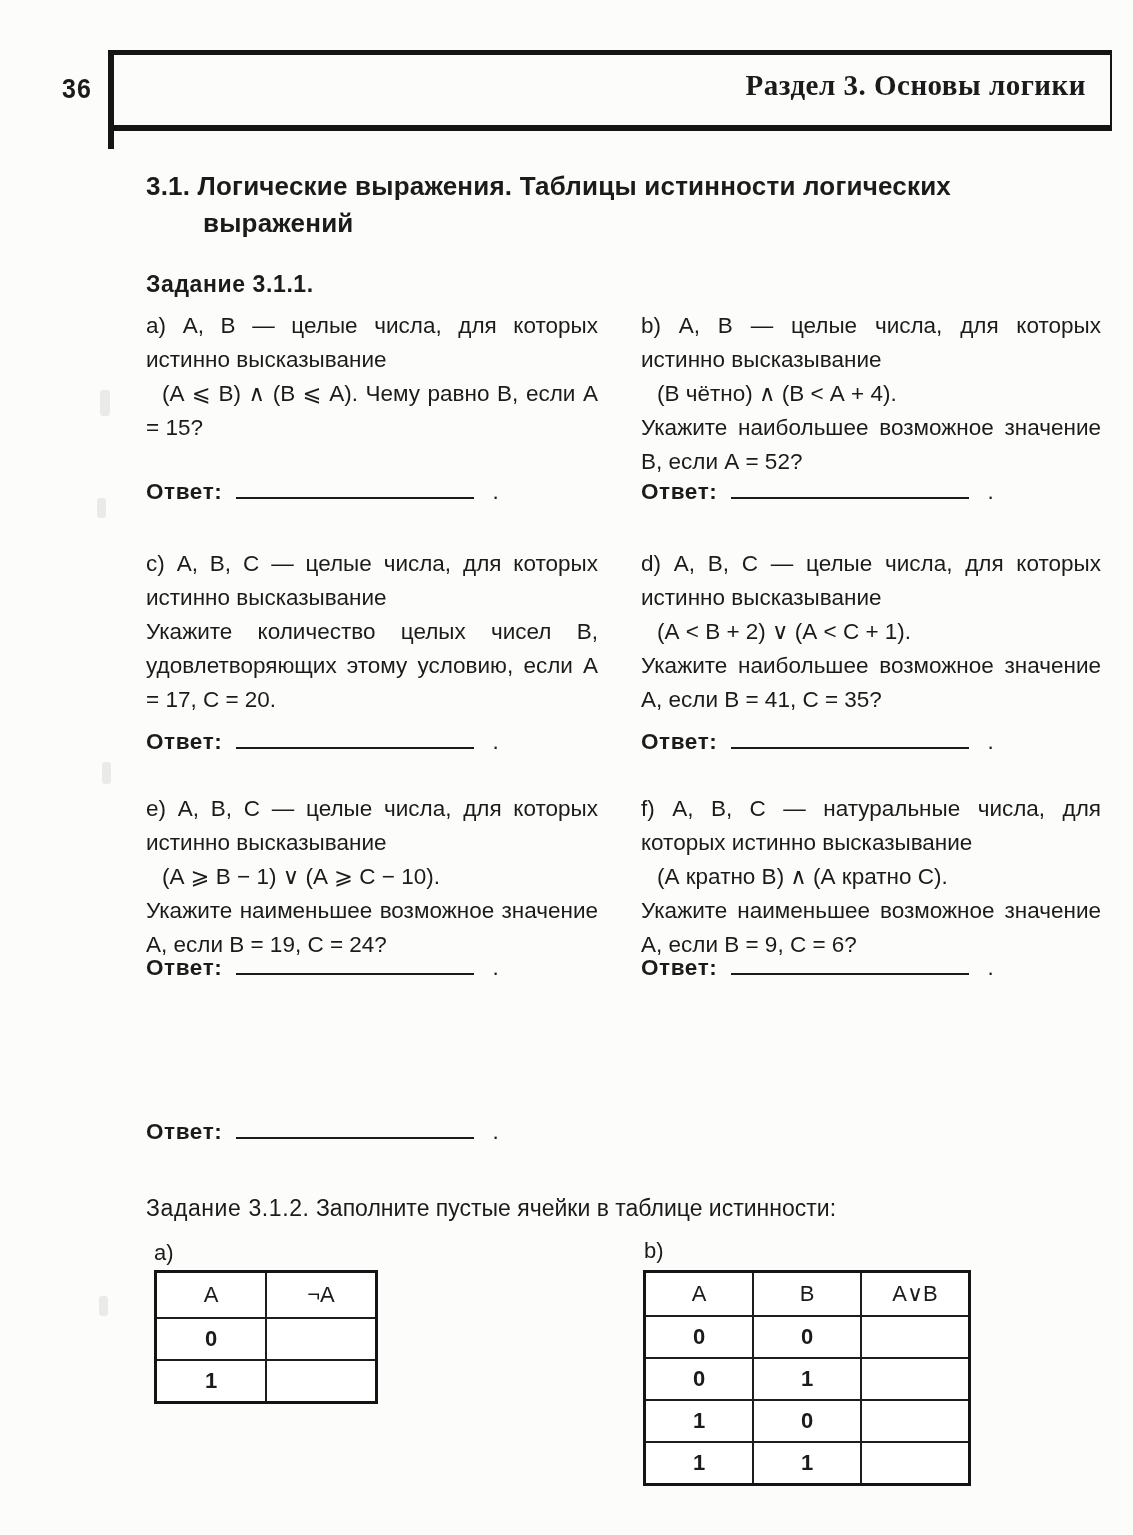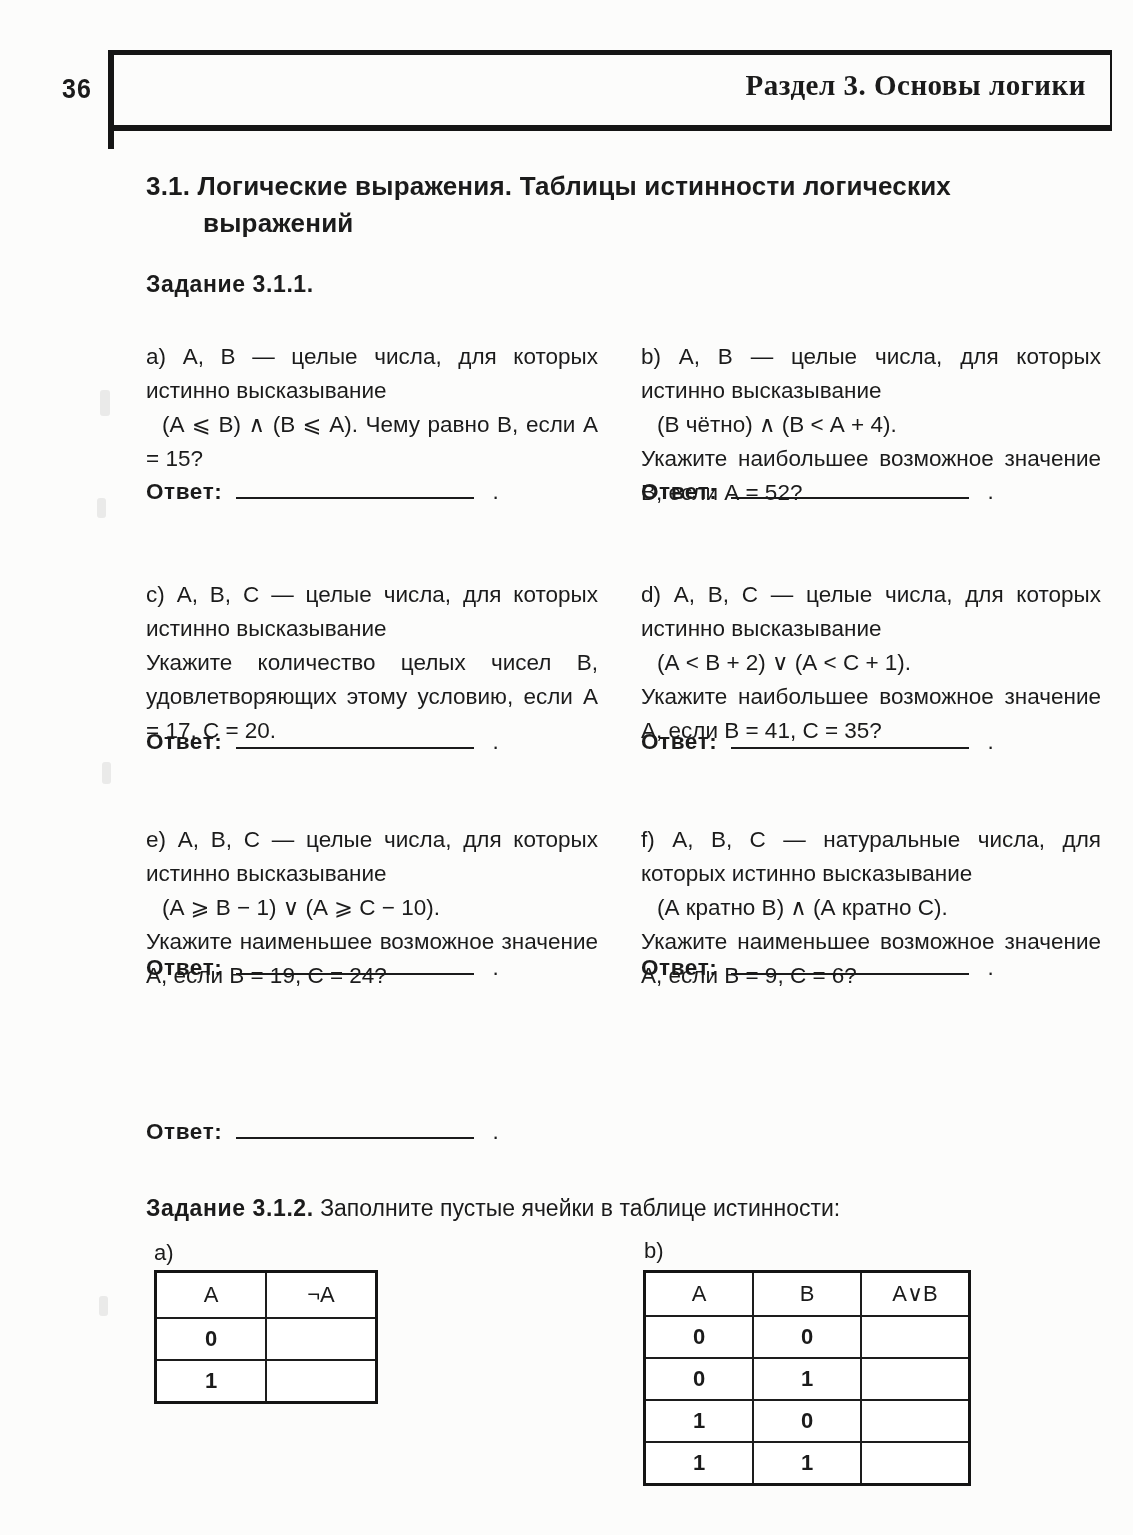--- a/index.html
+++ b/index.html
@@ -44,37 +44,37 @@
     font-size:26px; font-weight:bold; line-height:37px;
     letter-spacing:0.2px;
   }
   .sectitle .l2 { margin-left:57px; }
 
   .t311 {
     position:absolute; left:146px; top:271px;
     font-size:23px; font-weight:bold; letter-spacing:0.6px;
   }
 
-  .item { position:absolute; font-size:22.5px; line-height:34px;margin-top:31px; }
+  .item { position:absolute; font-size:22.5px; line-height:34px; }
   .item p { margin:0; text-align:justify; }
   .item p.formula { text-indent:16px; }
   .colL { left:146px; width:452px; }
   .colR { left:641px; width:460px; }
   .fullw { left:146px; width:958px; }
 
   .ans { position:absolute; font-size:22.5px; white-space:nowrap; }
   .ans .lbl { font-weight:bold; letter-spacing:0.6px; }
   .ans .line {
     display:inline-block; width:238px; height:20px;
     border-bottom:2px solid #1b1b1b; margin-left:14px;
   }
   .ans .dot { margin-left:18px; }
 
   .t312 { position:absolute; left:146px; top:1195px; font-size:23px; }
-  .t312 .ttl { font-weight:bold; letter-spacing:0.6px; }
+  .t312 .ttl { font-weight:normal; letter-spacing:0.6px; }
 
   .tbl-label { position:absolute; font-size:22px; }
 
   table.tt { position:absolute; border-collapse:collapse; background:#fff; }
   table.tt { border:3px solid #141414; }
   table.tt th, table.tt td {
     border:2px solid #1d1d1d; text-align:center; vertical-align:middle;
     font-size:22px; padding:0;
   }
   table.tt th { font-weight:normal; }

